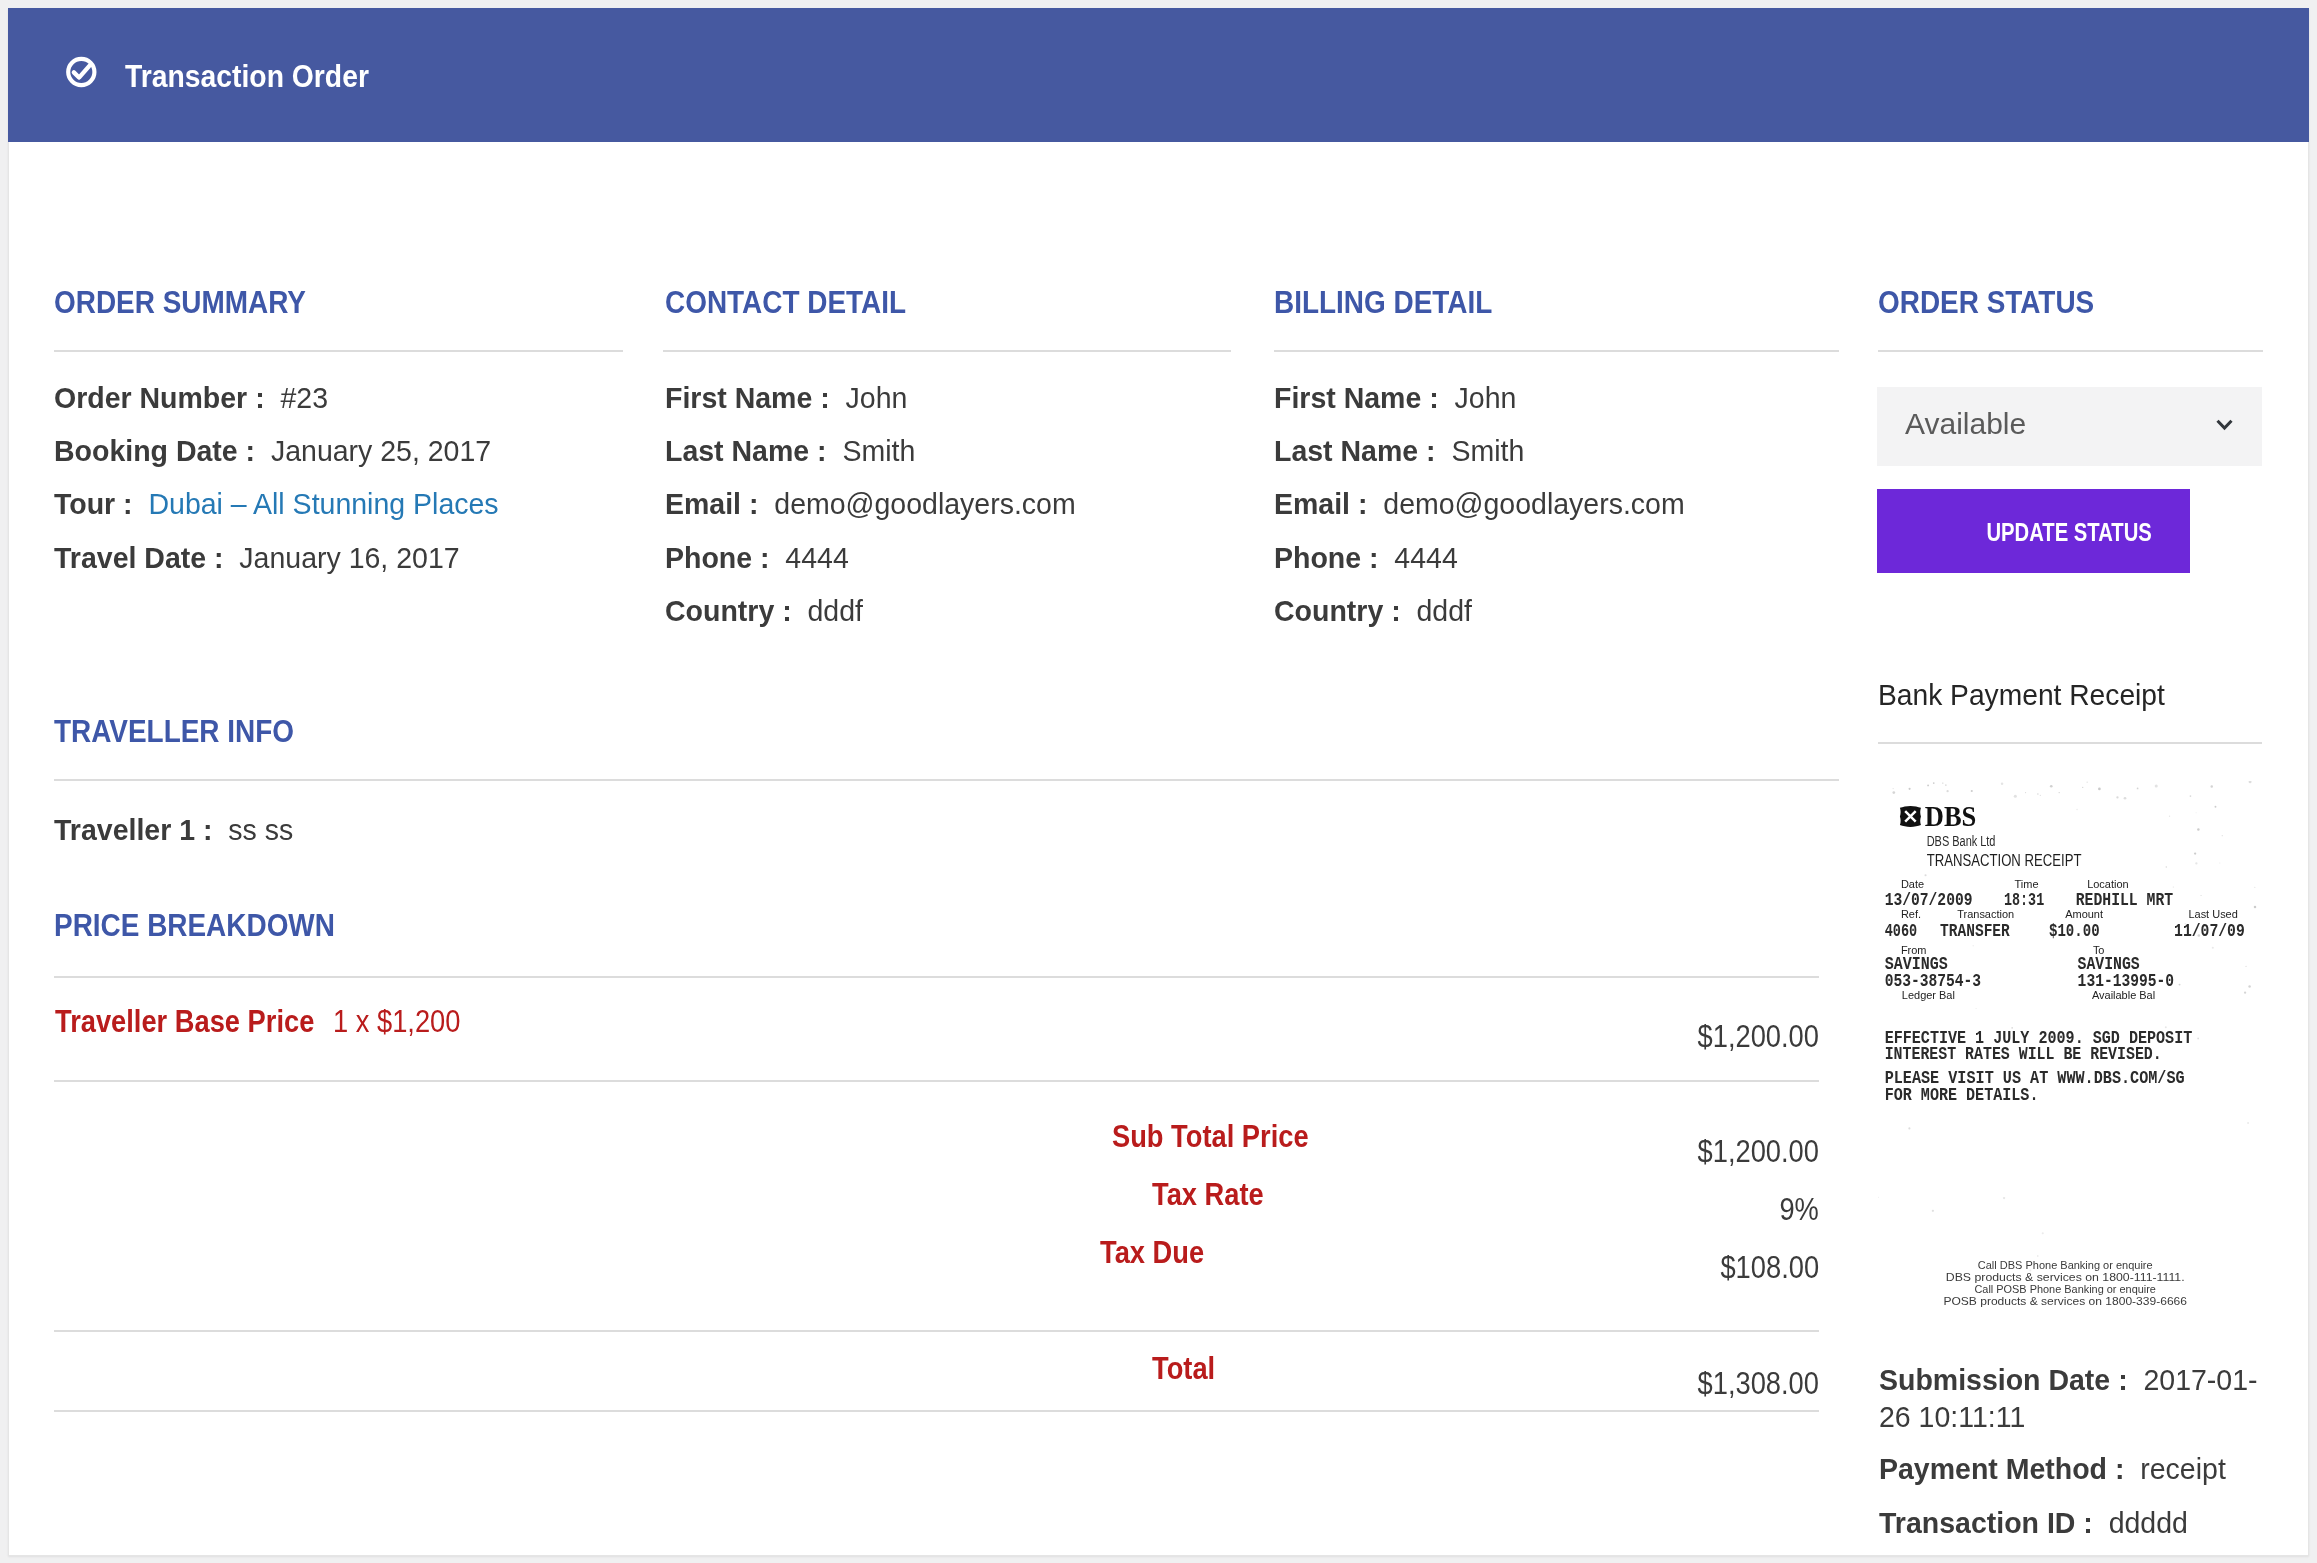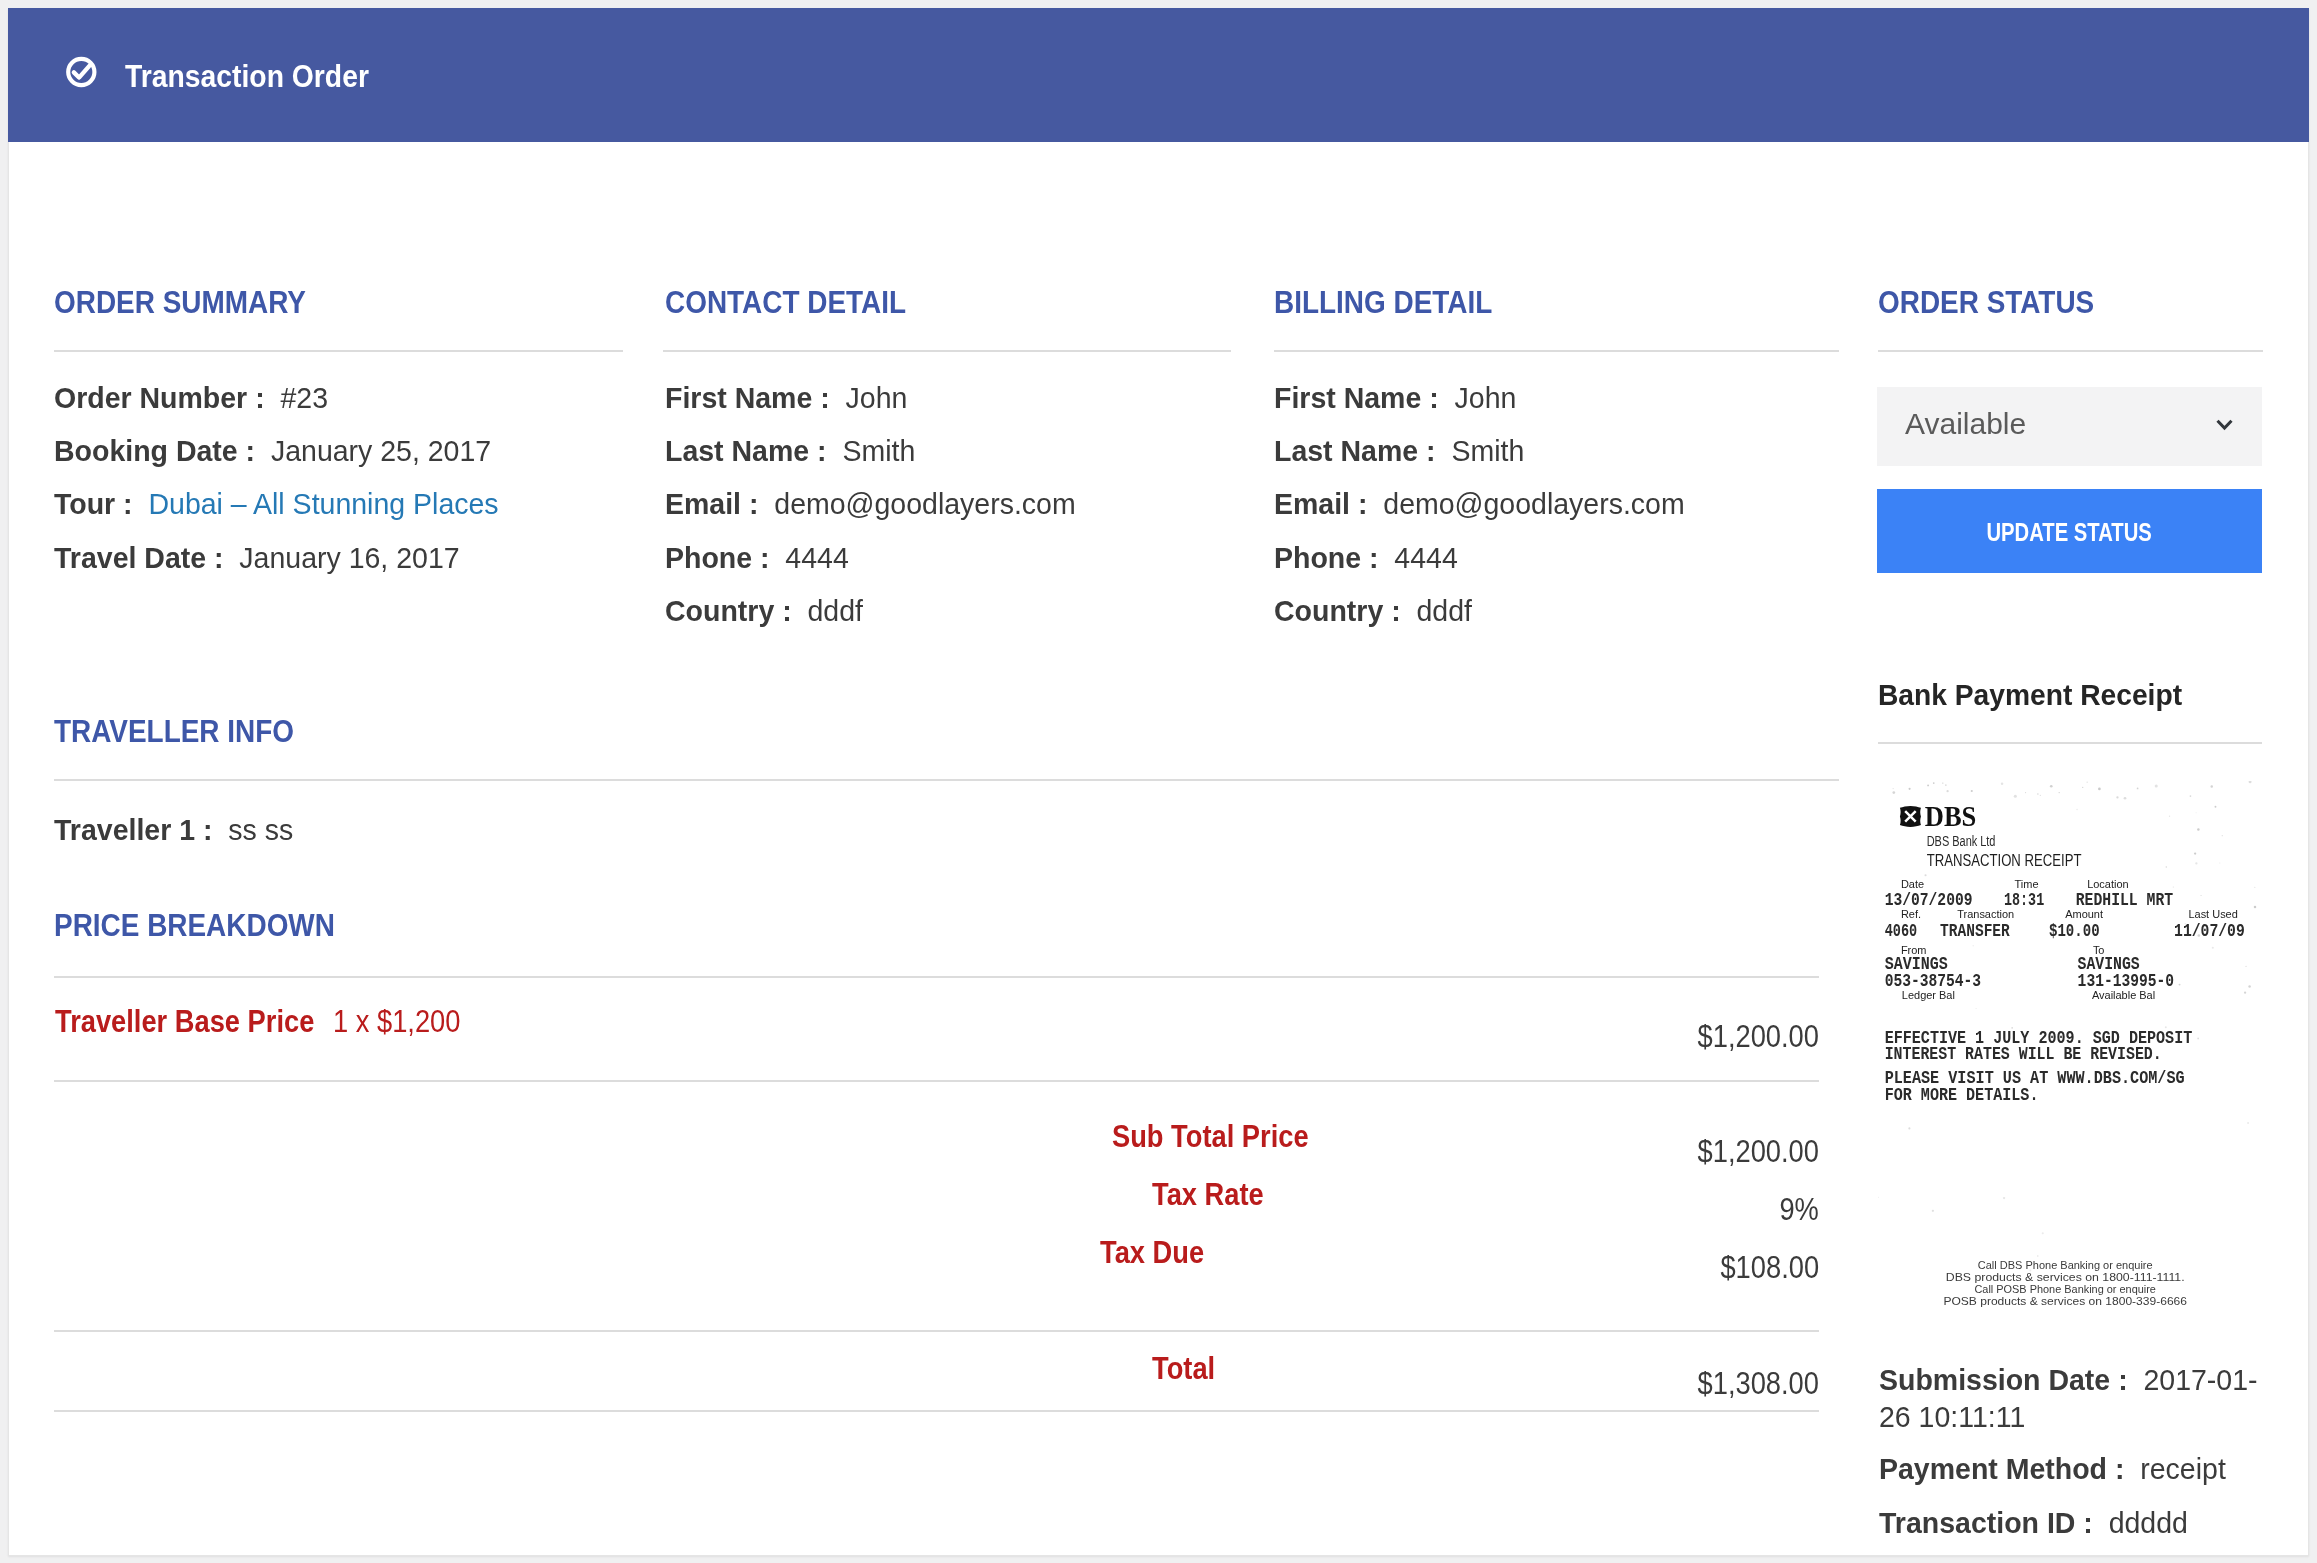--- a/index.html
+++ b/index.html
@@ -12,25 +12,25 @@
 .row>span{display:inline-block;transform:scaleX(.95);transform-origin:0 50%;}
 .row b{font-weight:bold;color:#3b3b3b;}
 .row a{color:#2579b5;text-decoration:none;}
 .pr{font-size:31px;color:#b91c1c;line-height:38px;}
 .pr>span{display:inline-block;transform:scaleX(.88);transform-origin:0 50%;}
 .prr{font-size:31px;color:#3b3b3b;line-height:38px;text-align:right;margin-top:15px;}
 .prr>span{display:inline-block;transform:scaleX(.88);transform-origin:100% 50%;}
 .line{position:absolute;height:1.9px;background:#dcdcdc;}
 .htitle{font-size:32px;font-weight:bold;color:#fff;line-height:39px;}
 .htitle>span{display:inline-block;transform:scaleX(.885);transform-origin:0 50%;}
-.bph{font-size:30px;font-weight:bold;color:#252525;line-height:37px;}
+.bph{font-size:30px;font-weight:normal;color:#252525;line-height:37px;}
 .bph>span{display:inline-block;transform:scaleX(.94);transform-origin:0 50%;}
 .sel{position:absolute;left:1877px;top:387px;width:385px;height:79px;background:#f3f3f4;}
 .sel .tx{position:absolute;left:28px;top:18.4px;font-size:30px;color:#5a5a5a;line-height:37px;}
-.btn{position:absolute;left:1877px;top:489px;width:385px;height:84px;background:#3b82f6;}
+.btn{position:absolute;left:1877px;top:489px;width:313px;height:84px;background:#6d28d9;}
 .btn .tx{position:absolute;left:0;width:385px;text-align:center;top:28px;font-size:25px;font-weight:bold;color:#fff;line-height:31px;}
 .btn .tx>span{display:inline-block;transform:scaleX(.81);transform-origin:50% 50%;}
 </style></head><body>
 <div class="card"></div>
 <div class="hdr"></div>
 <svg class="abs" style="left:65px;top:56px" width="33" height="33" viewBox="0 0 35 35">
 <circle cx="17.3" cy="17" r="13.9" fill="none" stroke="#fff" stroke-width="4.4"></circle>
 <path d="M9.4 17.4 L14.9 22.9 L25.6 10.7" fill="none" stroke="#fff" stroke-width="4.6" stroke-linecap="round" stroke-linejoin="round"></path>
 </svg>
 <div class="abs htitle" style="left:125px;top:57px"><span>Transaction Order</span></div>

